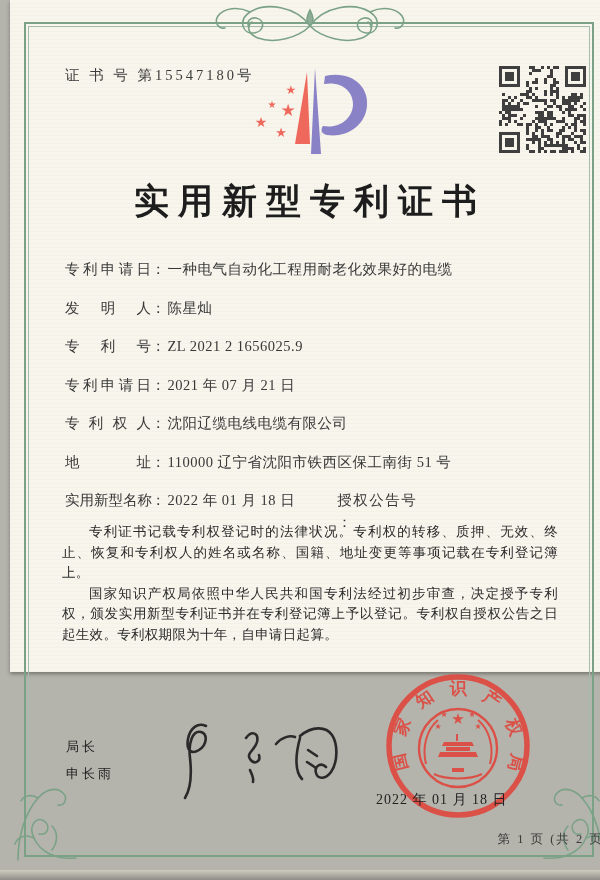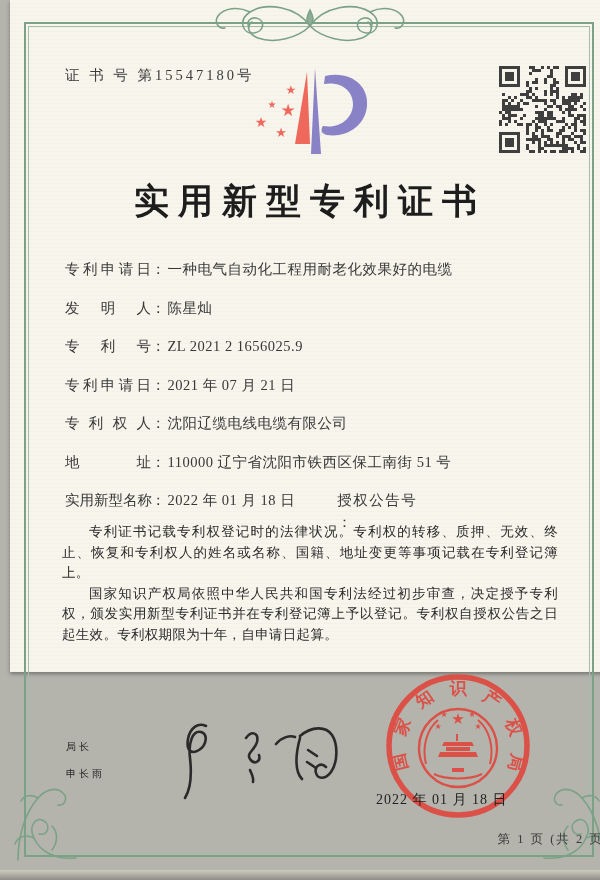--- a/index.html
+++ b/index.html
@@ -28,21 +28,21 @@
     font-size:35px;font-weight:700;letter-spacing:9px;color:#1d1d1d;}
   .fields{position:absolute;left:55px;top:258px;width:500px;font-size:14.5px;color:#383838;}
   .row{display:flex;margin-bottom:16.5px;line-height:22px;white-space:nowrap;}
   .lbl{display:inline-block;width:86px;text-align:justify;text-align-last:justify;flex:0 0 86px;}
   .val{margin-left:2px;letter-spacing:.5px;text-align:right;}
   .pair2{margin-left:42px;display:flex;flex-direction:column;}
   .pair2 .lbl{width:auto;flex:0 0 auto;letter-spacing:1.5px;}
   .paras{position:absolute;left:52px;top:522px;width:496px;font-size:13.5px;
     line-height:20.5px;color:#2b2b2b;}
   .paras p{margin:0;text-indent:2em;text-align:justify;letter-spacing:.3px;}
-  .signer{position:absolute;left:56px;top:733px;font-size:10px;letter-spacing:3px;color:#222;line-height:27px;}
+  .signer{position:absolute;left:56px;top:733px;font-size:13px;letter-spacing:3px;color:#222;line-height:27px;}
   .signature{position:absolute;left:140px;top:712px;}
   .seal{position:absolute;left:374px;top:672px;opacity:.93;}
   .seal-date{position:absolute;left:366px;top:791px;width:170px;font-size:14px;
     letter-spacing:1px;color:#1f1f1f;z-index:5;}
   .footer{position:absolute;left:0;top:831px;width:100%;text-align:right;
     font-size:12.5px;letter-spacing:2px;color:#3a3a3a;}
   .orn-top{position:absolute;left:190px;top:0px;}
   .orn-bl{position:absolute;left:2px;top:786px;}
   .orn-br{position:absolute;left:532px;top:786px;}
   svg text.star{font-family:"DejaVu Sans",sans-serif;}

